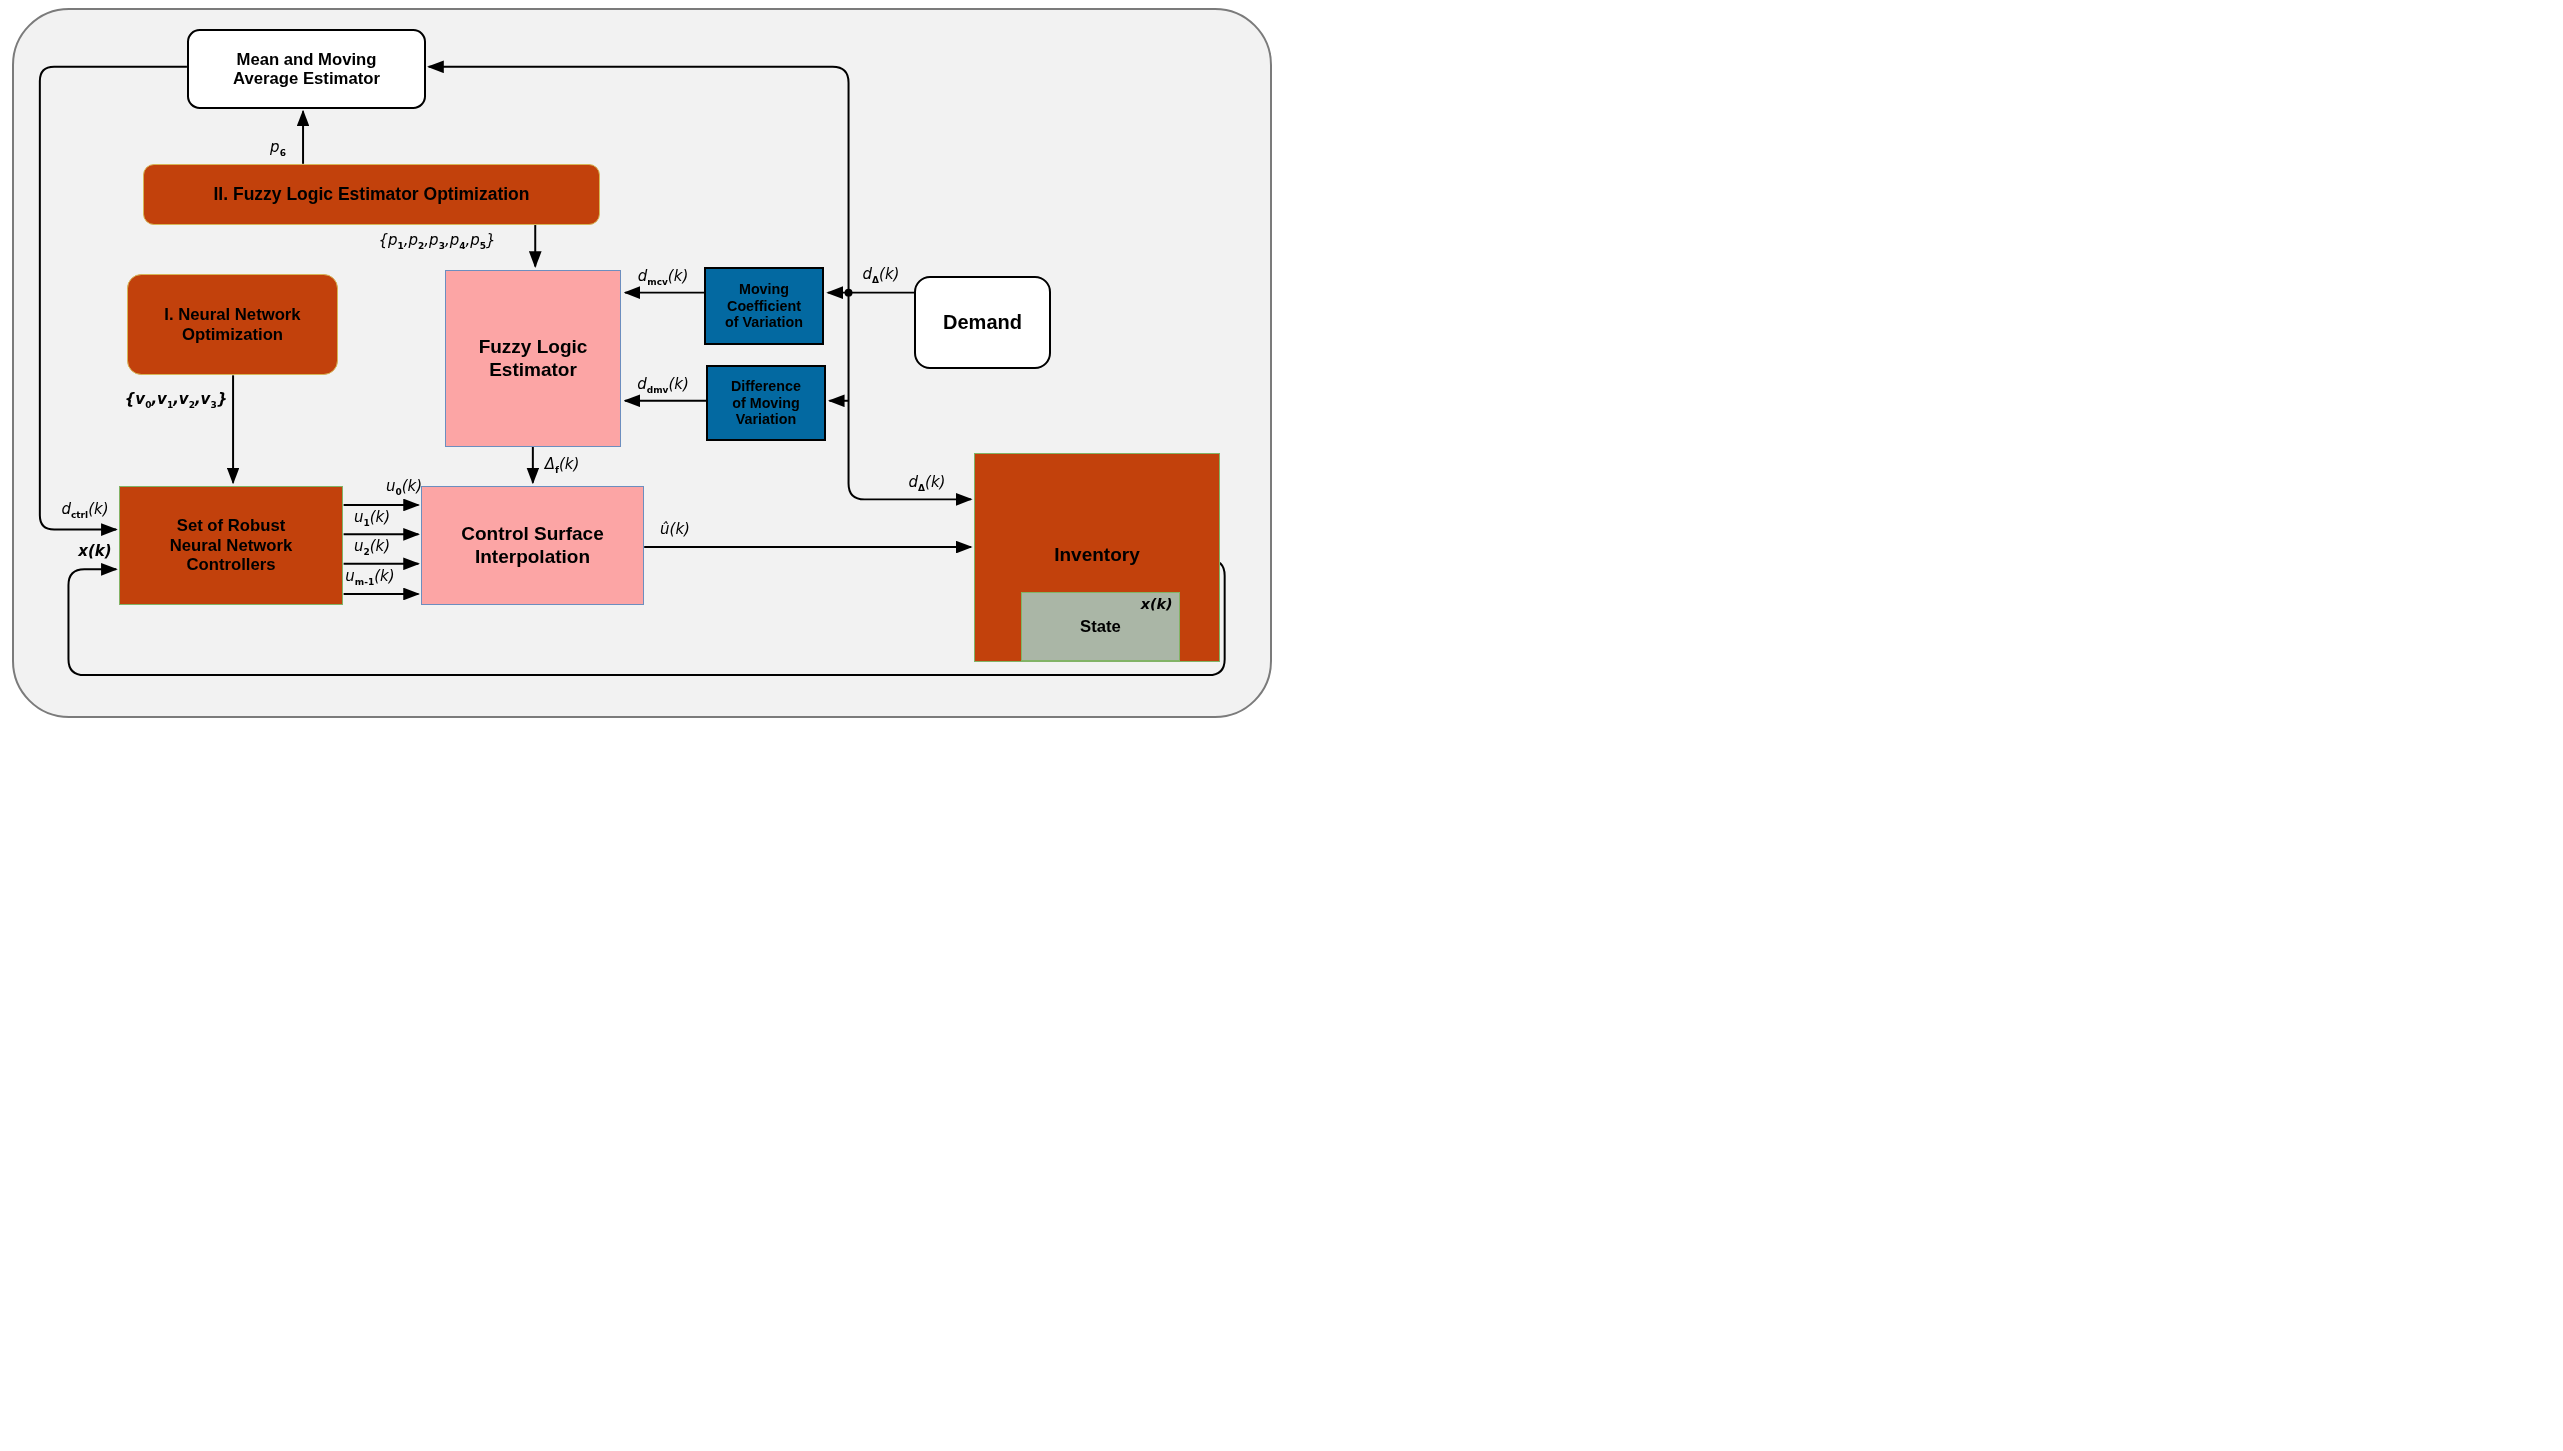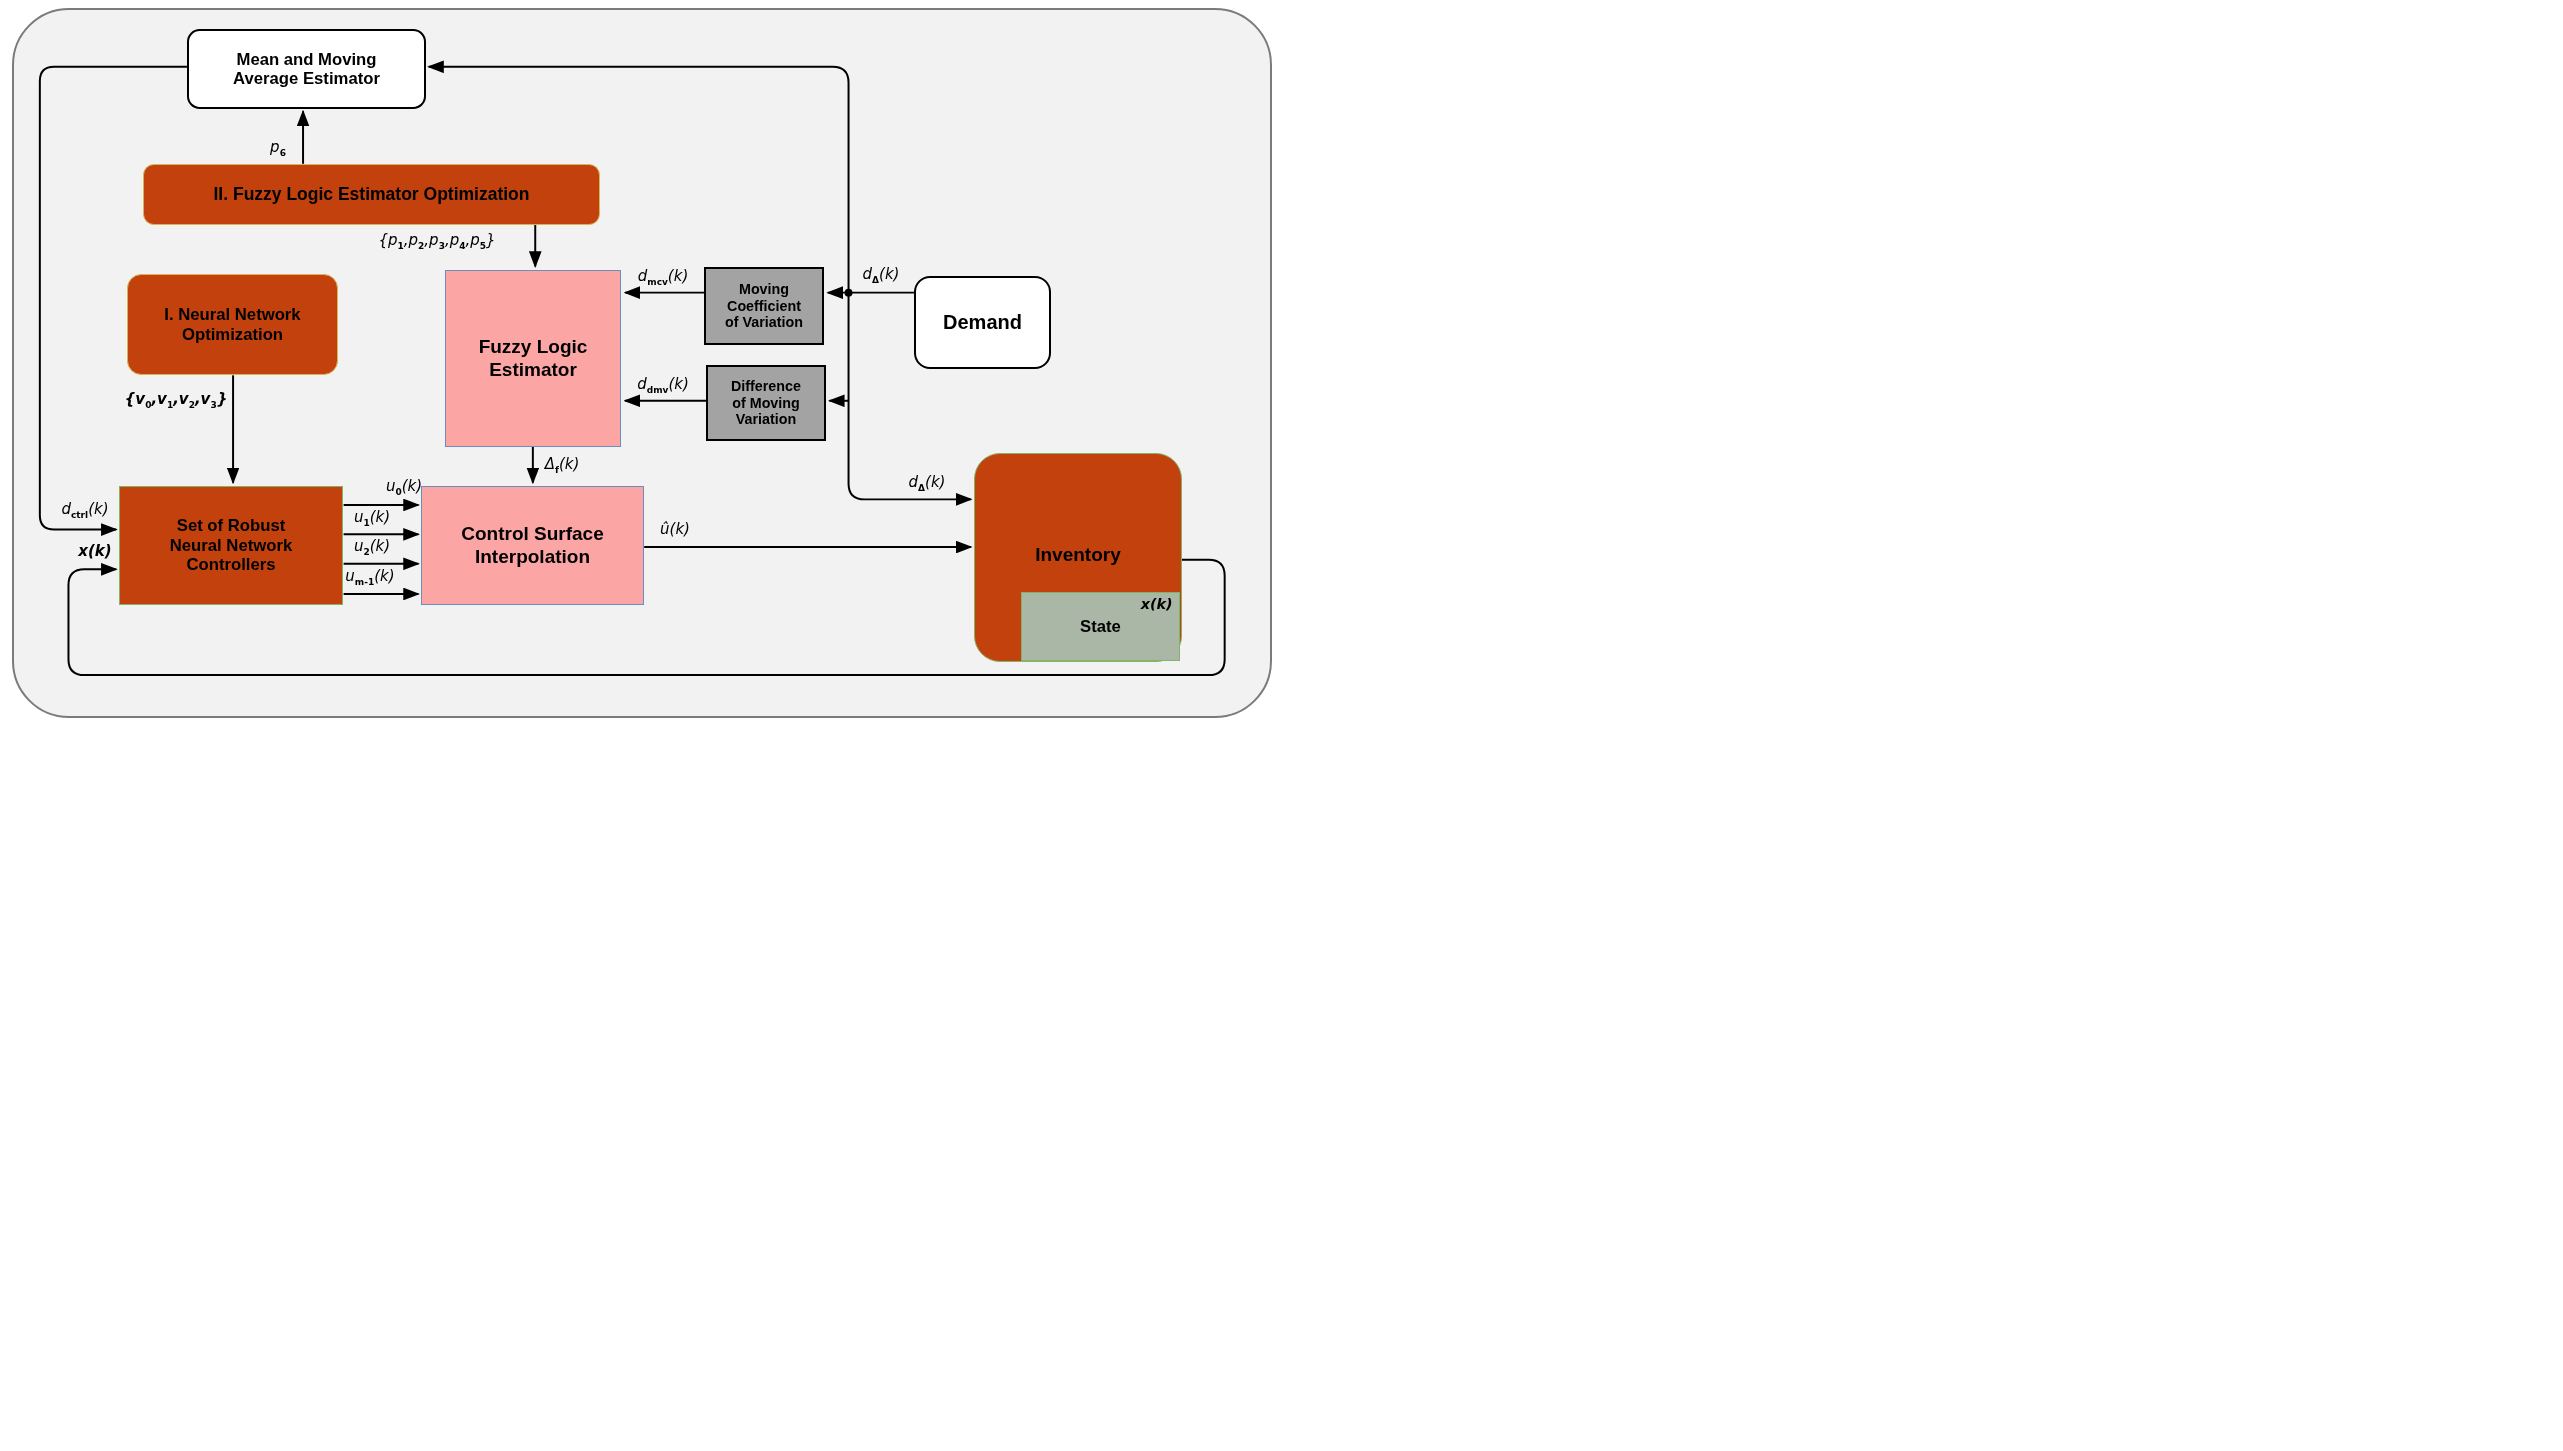--- a/index.html
+++ b/index.html
@@ -6,21 +6,21 @@
   #canvas{position:relative;width:1282px;height:726px;background:#ffffff;overflow:hidden;}
   #container{position:absolute;left:12px;top:8px;width:1256px;height:706px;
              background:#f2f2f2;border:2px solid #7b7b7b;border-radius:57px;}
   .box{position:absolute;display:flex;flex-direction:column;align-items:center;justify-content:center;
        box-sizing:border-box;text-align:center;color:#000;}
   .bline{line-height:1.16;}
   .white-round{background:#ffffff;border:2px solid #000000;border-radius:12.7px;font-weight:bold;font-size:16.7px;}
   .yellow{background:#c2410c;border:1.6px solid #d6b656;font-weight:bold;}
   .blue{background:#fca5a5;border:1.6px solid #6c8ebf;font-weight:bold;align-items:center;}
   .green{background:#c2410c;border:1.6px solid #82b366;font-weight:bold;}
-  .white-sq{background:#a3a3a3;border:2px solid #000000;font-weight:bold;font-size:14.3px;}
+  .white-sq{background:#0369a1;border:2px solid #000000;font-weight:bold;font-size:14.3px;}
   .sig{position:absolute;transform:translate(-50%,-50%);font-style:italic;font-size:15px;
        font-family:"DejaVu Sans",sans-serif;white-space:nowrap;color:#000;}
   .sig sub{font-size:0.6em;font-style:normal;font-weight:bold;}
   .sig.bold{font-weight:bold;}
   #connector-layer{position:absolute;left:0;top:0;width:1282px;height:726px;pointer-events:none;}
   #connector-layer path{fill:none;stroke:#000;stroke-width:2.5px;}
   #inventory-label{position:absolute;left:0;right:0;top:90px;text-align:center;font-weight:bold;font-size:19px;}
   #state-box{position:absolute;left:46px;top:138px;width:159px;height:69px;background:#aab6a6;
              border:1.6px solid #82b366;box-sizing:border-box;display:flex;align-items:center;justify-content:center;
              font-weight:bold;font-size:16.7px;}
@@ -97,21 +97,21 @@
     <div class="bline">Set of Robust</div>
     <div class="bline">Neural Network</div>
     <div class="bline">Controllers</div>
   </div>
 
   <div class="box blue" style="left:421px;top:486px;width:223px;height:119px;font-size:19px;">
     <div class="bline">Control Surface</div>
     <div class="bline">Interpolation</div>
   </div>
 
-  <div class="box green" style="left:974px;top:453px;width:208px;height:209px;justify-content:flex-start;border-radius:26px;">
+  <div class="box green" style="left:974px;top:453px;width:246px;height:209px;justify-content:flex-start;">
     <div id="inventory-label">Inventory</div>
     <div id="state-box">
       <span>State</span>
       <span id="state-signal" class="sig">x(k)</span>
     </div>
   </div>
 
   <div class="sig" style="left:278px;top:148px;text-align:center;">p<sub>6</sub></div>
   <div class="sig" style="left:437px;top:241px;">{p<sub>1</sub>,p<sub>2</sub>,p<sub>3</sub>,p<sub>4</sub>,p<sub>5</sub>}</div>
   <div class="sig bold" style="left:176px;top:400px;">{v<sub>0</sub>,v<sub>1</sub>,v<sub>2</sub>,v<sub>3</sub>}</div>

